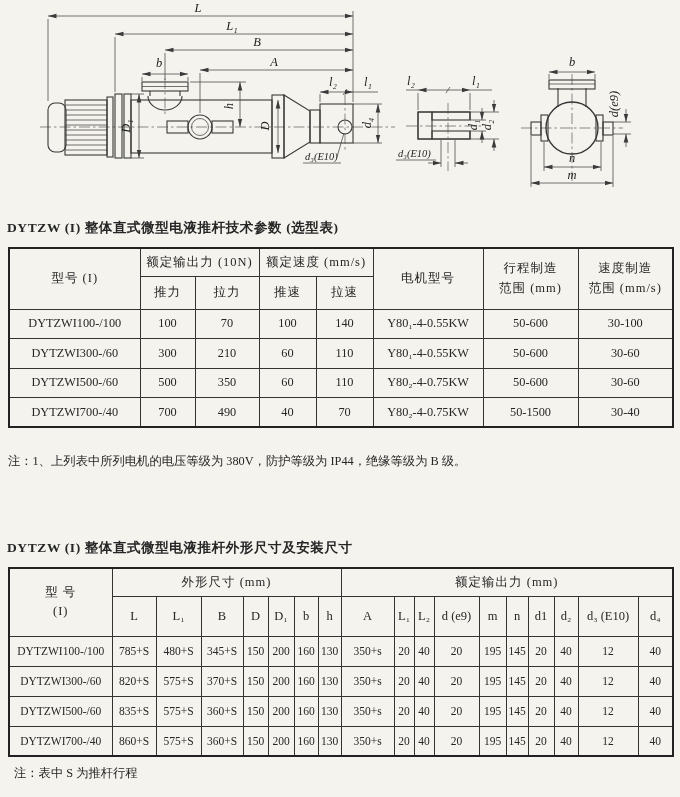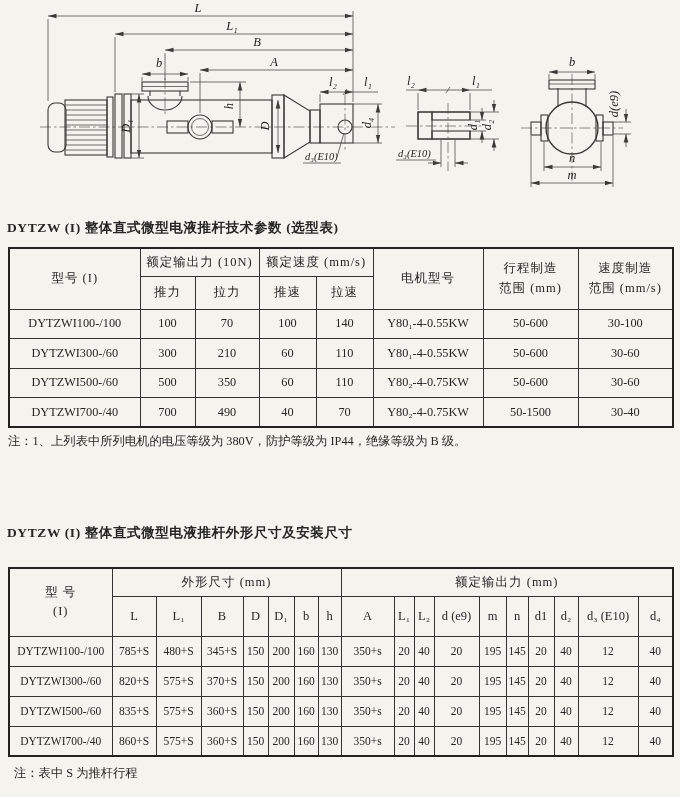--- a/index.html
+++ b/index.html
@@ -14,23 +14,23 @@
   .gb { stroke:#383838; fill:none; stroke-width:1.4; }
   .gt { stroke:#444;    fill:none; stroke-width:0.75; }
   .dm { stroke:#454545; fill:none; stroke-width:0.75; }
   .cl { stroke:#5a5a5a; fill:none; stroke-width:0.7; stroke-dasharray:11 3 2.5 3; }
   .ht { stroke:#383838; stroke-width:1; }
   text.lb  { font:italic 12.5px "Liberation Serif","DejaVu Serif",serif; fill:#1c1c1c; stroke:none; text-anchor:middle; }
   text.lbs { font:italic 10.5px "Liberation Serif","DejaVu Serif",serif; fill:#1c1c1c; stroke:none; text-anchor:start; }
   
   .sec-title { position:absolute; left:7px; font-size:13.5px; font-weight:bold; letter-spacing:0.6px; white-space:nowrap; }
   #title1 { top:219px; }
-  #title2 { top:524px; }
+  #title2 { top:539px; }
   .notes { position:absolute; left:8px; top:429px; width:664px; font-size:12.3px; }
-  .note-line  { line-height:24.6px; }
+  .note-line  { line-height:24.6px;margin-top:20px; }
   .note-rest  { margin-left:26px; padding-left:7px; text-indent:-7px; }
   #bottom-note { position:absolute; left:14px; top:765px; font-size:12.3px; }
   
   table { position:absolute; left:8px; border-collapse:collapse; table-layout:fixed;
           border:2px solid #222; }
   td,th { border:1px solid #333; text-align:center; vertical-align:middle;
           padding:0; font-weight:normal; overflow:hidden; }
   #table1 { top:247px; width:664px; }
   #table2 { top:567px; width:664px; }
   .hk  { font-size:12.5px; letter-spacing:1px; }   

